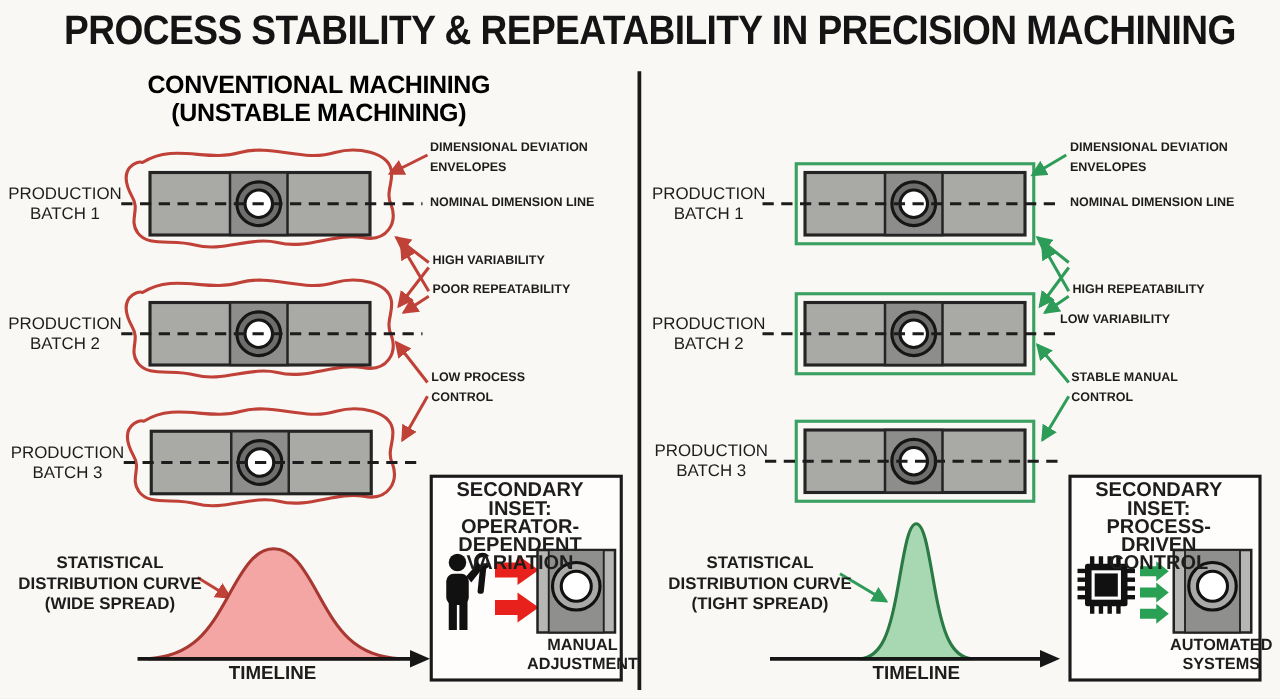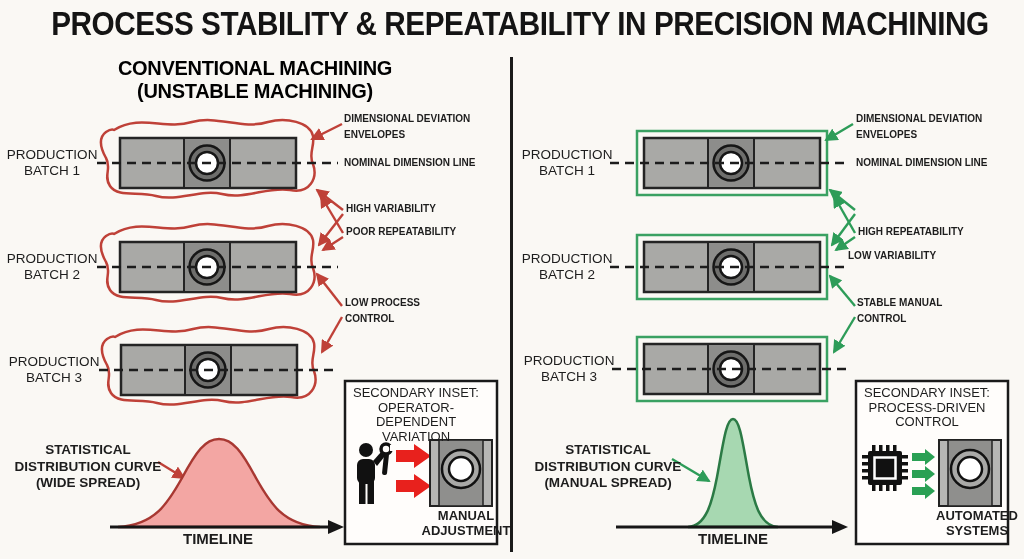--- a/index.html
+++ b/index.html
@@ -8,21 +8,21 @@
   .abs{position:absolute;}
   .title{left:0;right:0;top:5px;text-align:center;font-size:33px;font-weight:800;
          letter-spacing:-0.5px;transform:scaleX(0.90);white-space:nowrap;color:#141414;}
   .heading{position:absolute;text-align:center;font-weight:800;font-size:20px;line-height:23px;
            letter-spacing:-0.3px;color:#000000;}
   .batch{position:absolute;width:92px;text-align:center;font-weight:normal;font-size:13.5px;line-height:16px;}
   .ann{position:absolute;font-weight:bold;font-size:10px;line-height:15.5px;}
   .nowrap{white-space:nowrap;}
   .curvelbl{position:absolute;width:170px;text-align:center;font-weight:bold;font-size:13.5px;line-height:16.5px;}
   .tl{position:absolute;width:120px;text-align:center;font-weight:bold;font-size:15px;}
-  .insettitle{position:absolute;width:140px;text-align:center;font-weight:normal;font-size:13px;line-height:14.5px;}
+  .insettitle{position:absolute;width:140px;text-align:center;font-weight:bold;font-size:16px;line-height:14.5px;}
   .insetcap{position:absolute;width:104px;text-align:center;font-weight:bold;font-size:13px;line-height:14.5px;margin-left:16px;}
   svg.layer{position:absolute;left:0;top:0;z-index:1;}
   .txt{z-index:2;}
 </style>
 </head>
 <body>
 
 <div class="canvas">
 
   <svg class="layer" width="1024" height="559" viewBox="0 0 1024 559">
@@ -190,21 +190,21 @@
   <div class="ann txt" style="left:857px;top:295px;width:118px;">STABLE MANUAL CONTROL</div>
 
   <div class="curvelbl txt" style="left:3px;top:442px;">
     <div>STATISTICAL</div>
     <div>DISTRIBUTION CURVE</div>
     <div>(WIDE SPREAD)</div>
   </div>
   <div class="curvelbl txt" style="left:523px;top:442px;">
     <div>STATISTICAL</div>
     <div>DISTRIBUTION CURVE</div>
-    <div>(MANUAL SPREAD)</div>
+    <div>(TIGHT SPREAD)</div>
   </div>
 
   <div class="tl txt" style="left:158px;top:530px;">TIMELINE</div>
   <div class="tl txt" style="left:673px;top:530px;">TIMELINE</div>
 
   <div class="insettitle txt" style="left:346px;top:386px;">
     <div>SECONDARY INSET:</div>
     <div>OPERATOR-DEPENDENT</div>
     <div>VARIATION</div>
   </div>

